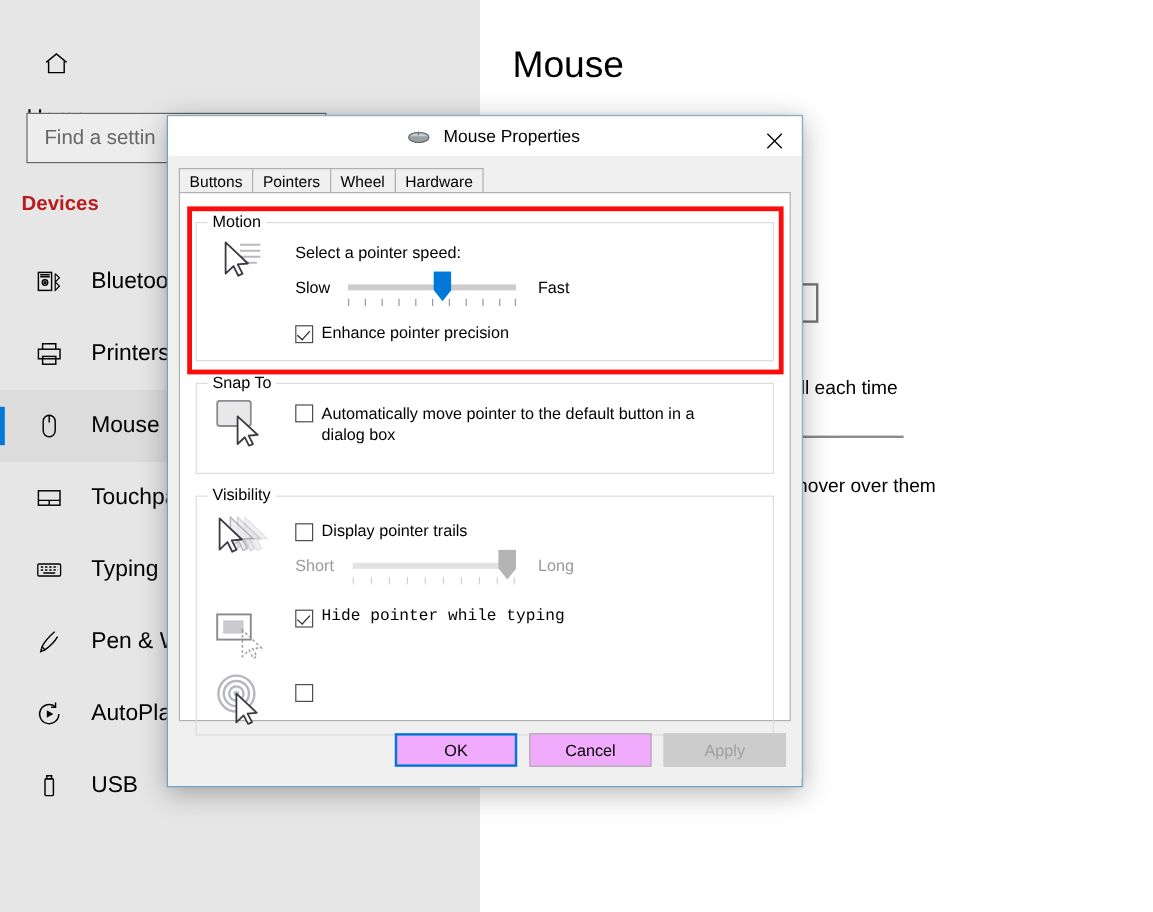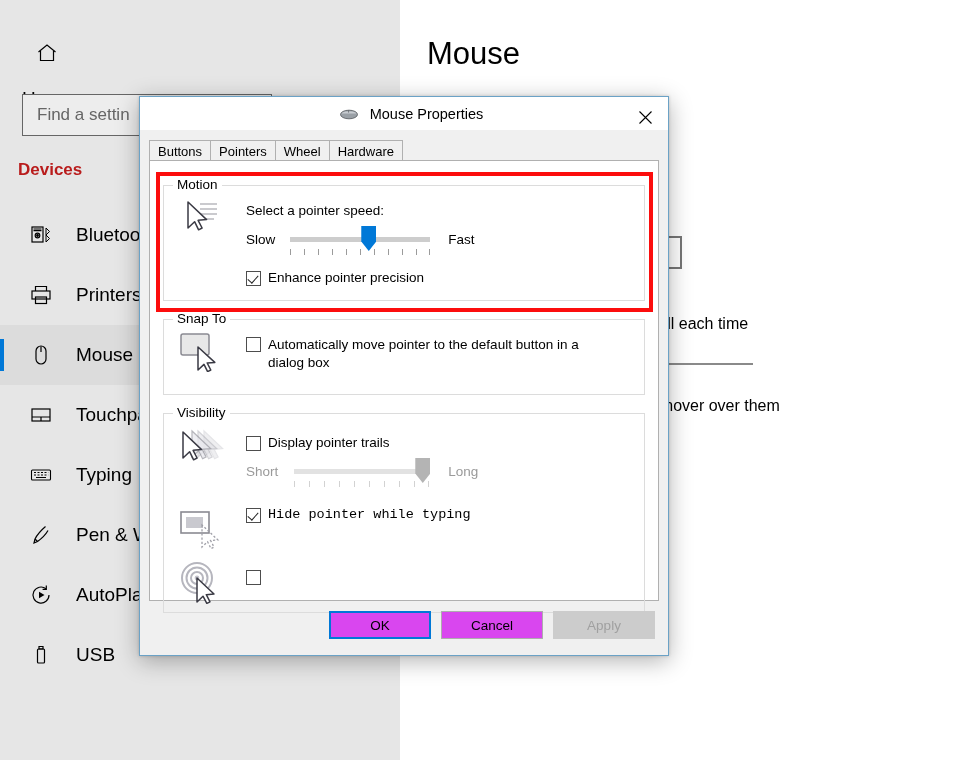--- a/index.html
+++ b/index.html
@@ -150,21 +150,21 @@
   .stick.dim { background: #d2d2d2; }
 
   
   .dlg-footer {
     position: absolute; left: 0; right: 0; bottom: 0; height: 48px;
     display: flex; align-items: center; justify-content: flex-end;
     gap: 10px; padding-right: 13px;
   }
   .btn {
     width: 102px; height: 28px;
-    background: #d946ef; border: 1px solid #adadad;
+    background: #f0abfc; border: 1px solid #adadad;
     font-size: 13.5px; color: #000;
     display: flex; align-items: center; justify-content: center;
   }
   .btn.default { border: 2px solid #0078d7; }
   .btn.disabled { color: #a0a0a0; background: #cccccc; border-color: #cccccc; }
 
   
   .redbox {
     position: absolute; left: 156px; top: 172px; width: 497px; height: 140px;
     border: 4px solid #fc0d0d; z-index: 50; pointer-events: none;

